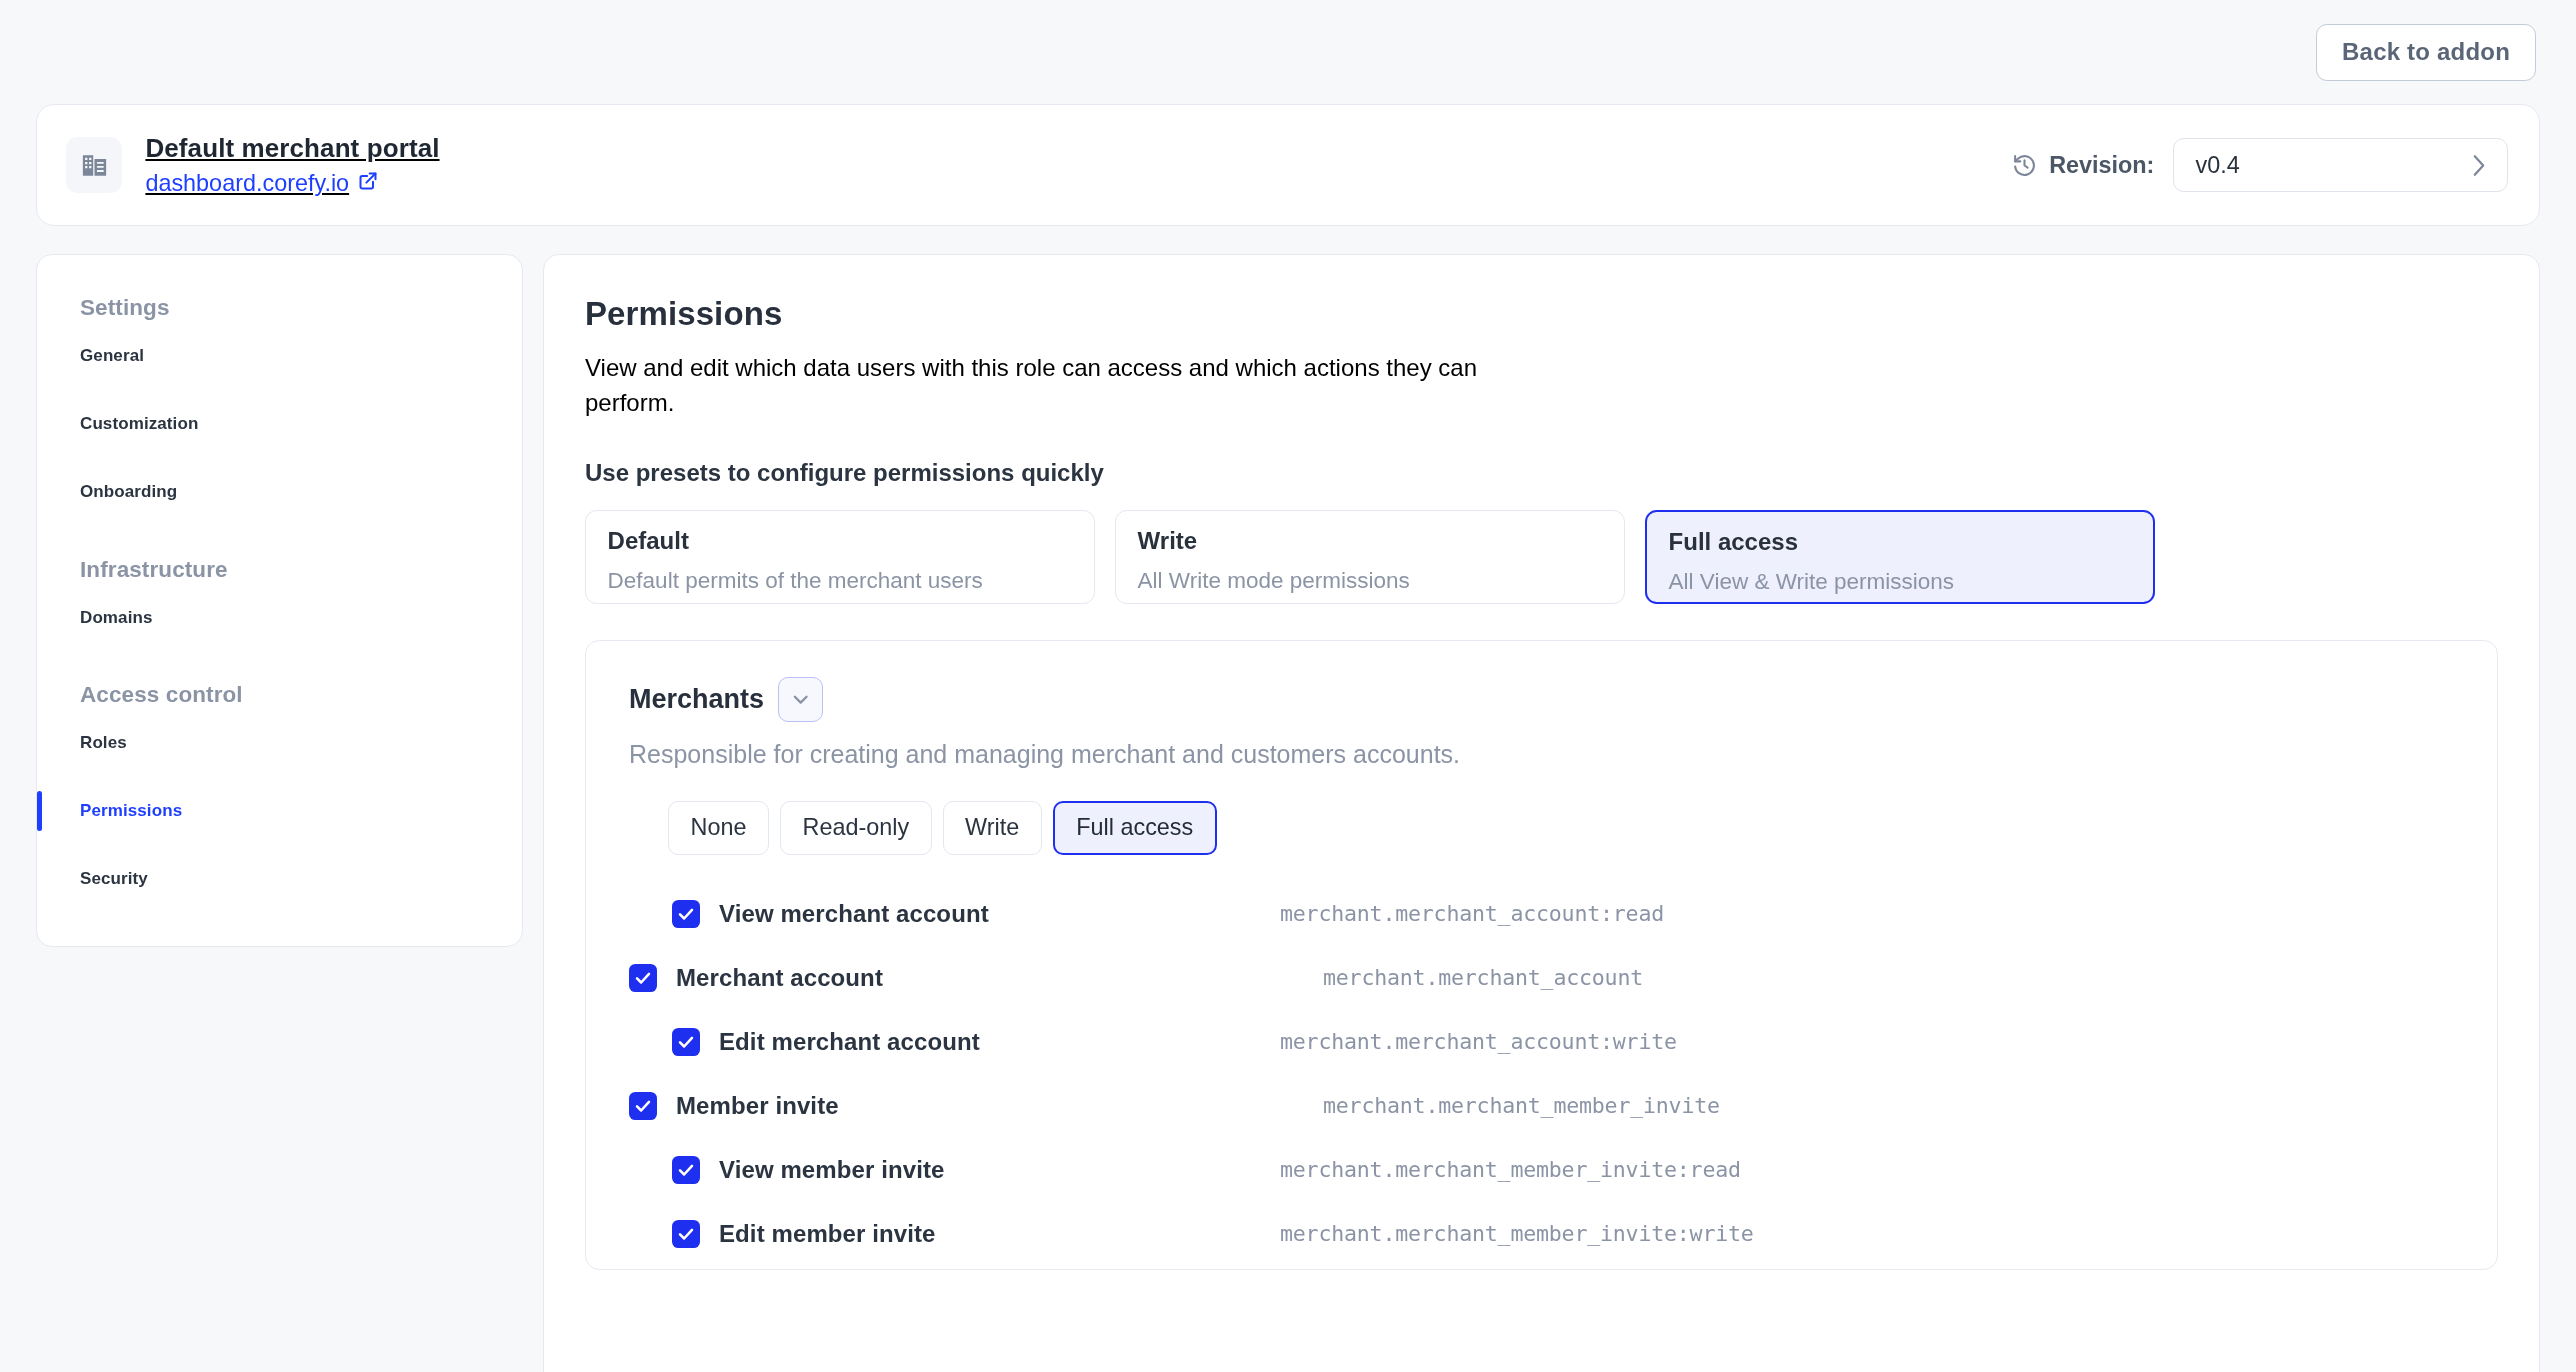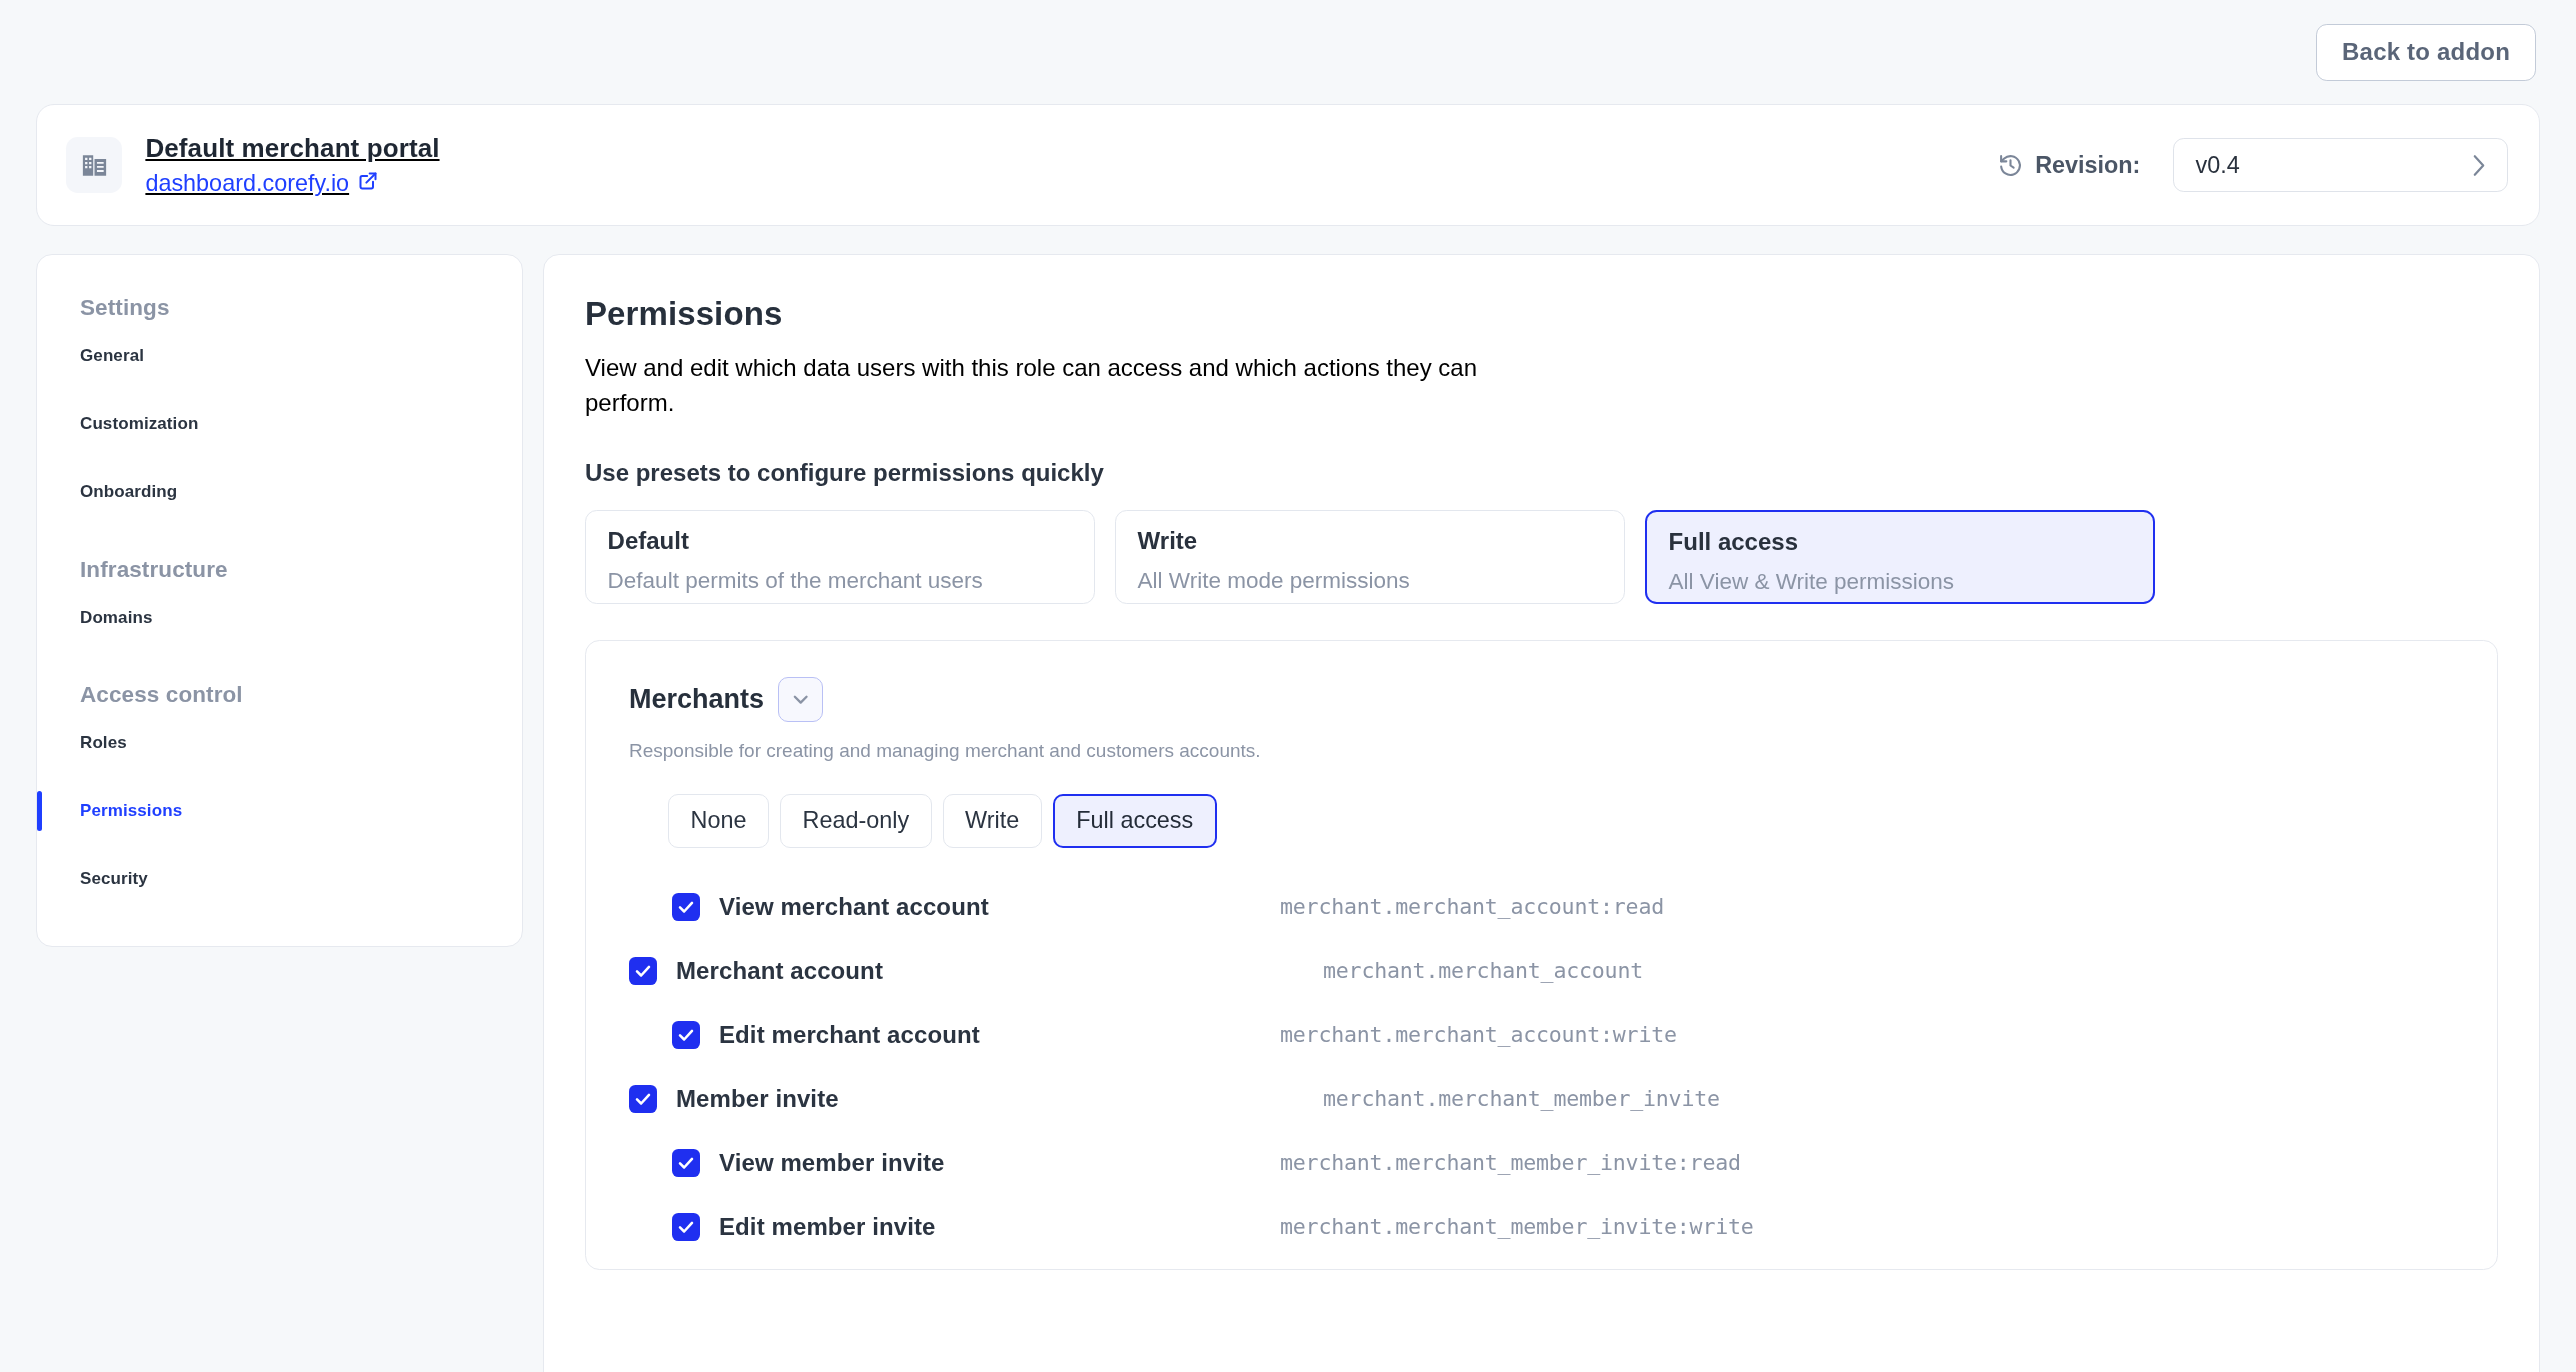--- a/index.html
+++ b/index.html
@@ -70,21 +70,21 @@
   .revision-wrap { display: flex; align-items: center; gap: 12.6px; }
   .rev-label { font-size: 23.4px; font-weight: 700; color: #4b5666; }
   .rev-icon { color: #7b8698; display: inline-flex; }
   .rev-select {
     width: 335px; height: 54px;
     border: 1.3px solid #dfe3ea;
     border-radius: 10.8px;
     background: #ffffff;
     display: flex; align-items: center;
     padding: 0 18px 0 21.6px;
-    margin-left: 20px;
+    margin-left: 6px;
     cursor: pointer;
   }
   .rev-value { font-size: 23.4px; color: #29313d; flex: 1 1 auto; }
   .rev-chev { color: #7b8698; display: inline-flex; }
 
   
   .body-row { display: flex; align-items: flex-start; padding: 28px 36px 0 36px; gap: 20px; }
 
   
   .sidebar {
@@ -156,21 +156,21 @@
   .group-title { font-size: 27px; font-weight: 700; color: #27303c; }
   .collapse-btn {
     width: 45px; height: 45px;
     border-radius: 10px;
     border: 1.8px solid #b9c0f5;
     background: #f7f8fe;
     display: flex; align-items: center; justify-content: center;
     cursor: pointer;
     color: #8a93a5;
   }
-  .group-desc { margin-top: 18px; font-size: 19px; color: #8b94a5; }
+  .group-desc { margin-top: 18px; font-size: 25px; color: #8b94a5; }
 
   .seg-row { display: flex; gap: 10.8px; margin-top: 32px; padding-left: 39px; }
   .seg-btn {
     height: 54px;
     border: 1.3px solid #e3e7ee;
     border-radius: 10px;
     background: #ffffff;
     color: #2b3441;
     font-size: 23.4px;
     font-family: inherit;

